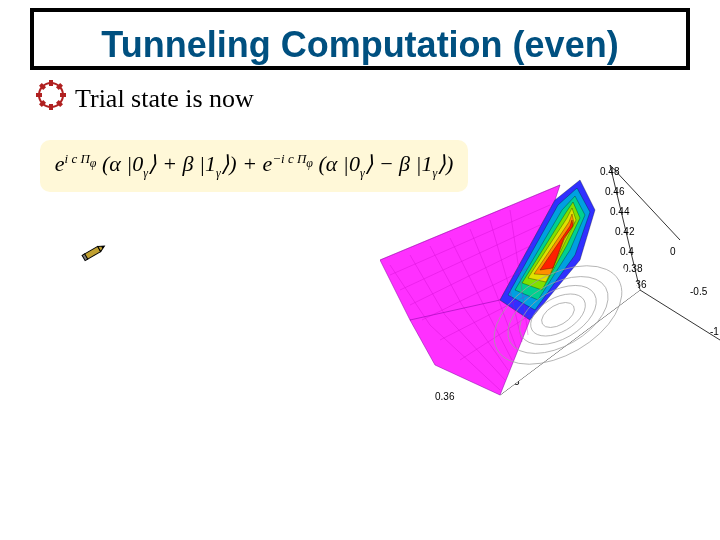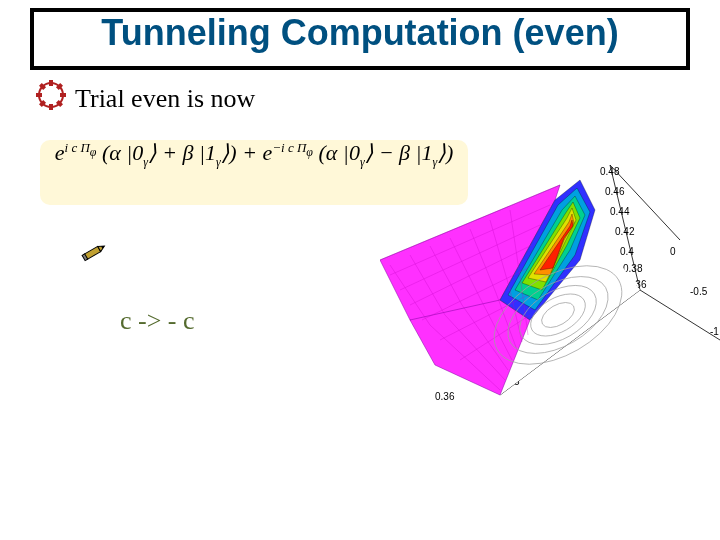--- a/index.html
+++ b/index.html
@@ -1,20 +1,20 @@
 <!DOCTYPE html>
 <html><head>
 <meta charset="utf-8">
 <style>
   html,body{margin:0;padding:0;width:720px;height:540px;background:#fff;font-family:Georgia,'Times New Roman',serif;overflow:hidden}
-  .title-box{position:absolute;left:30px;top:8px;width:660px;height:62px;border:4px solid #000;box-sizing:border-box;display:flex;align-items:flex-start;justify-content:center}
+  .title-box{position:absolute;left:30px;top:8px;width:660px;height:62px;border:4px solid #000;box-sizing:border-box;display:flex;align-items:flex-end;justify-content:center}
   .title-text{font-family:'Arial Narrow','Helvetica Condensed',Impact,sans-serif;font-stretch:condensed;font-size:36px;font-weight:700;color:#005080;letter-spacing:0}
   .bullet-gear{position:absolute;left:36px;top:80px;width:30px;height:30px}
   .line1{position:absolute;left:75px;top:84px;font-size:26px;color:#000}
-  .formula-box{position:absolute;left:40px;top:140px;width:428px;height:65px;background:#fff8d8;border-radius:10px;display:flex;align-items:flex-start;justify-content:center}
+  .formula-box{position:absolute;left:40px;top:140px;width:428px;height:52px;background:#fff8d8;border-radius:10px;display:flex;align-items:center;justify-content:center}
   .formula{font-family:'Times New Roman',serif;font-style:italic;font-size:22px;color:#000;white-space:nowrap}
   .formula sup{font-size:13px}
   .formula sub{font-size:12px}
   .bullet-pencil{position:absolute;left:80px;top:238px;width:28px;height:28px}
   .para{position:absolute;left:120px;top:240px;font-size:26px;color:#556b2f;line-height:1.25}
   .plot{position:absolute;left:380px;top:150px;width:345px;height:260px}
 </style>
 </head>
 <body>
 
@@ -36,41 +36,40 @@
             <rect x="-2" y="9" width="4" height="6"></rect>
         <rect x="-15" y="-2" width="6" height="4"></rect>
             <rect x="9" y="-2" width="6" height="4"></rect>
           </g>
       </g>
       <circle cx="15" cy="15" r="4" fill="#fff"></circle>
     </g>
   </svg>
 </div>
 
-<div class="line1">Trial even is now</div>
+<div class="line1">Trial state is now</div>
 
 <div class="formula-box">
   <span class="formula" id="formula">e<sup>i c Π<sub>φ</sub></sup> (α |0<sub>γ</sub>⟩ + β |1<sub>γ</sub>⟩) + e<sup>−i c Π<sub>φ</sub></sup> (α |0<sub>γ</sub>⟩ − β |1<sub>γ</sub>⟩)</span>
 </div>
 
 <div class="bullet-pencil">
   <svg viewBox="0 0 28 28">
     <g transform="rotate(-30 14 14)">
       <rect x="4" y="11" width="16" height="6" fill="#c0a030" stroke="#000" stroke-width="1"></rect>
       <polygon points="20,11 26,14 20,17" fill="#c0a030" stroke="#000" stroke-width="1"></polygon>
       <polygon points="23,12.5 26,14 23,15.5" fill="#000"></polygon>
       <rect x="2" y="11" width="3" height="6" fill="#808080" stroke="#000" stroke-width="1"></rect>
     </g>
   </svg>
 </div>
 
 <div class="para">
   <br>
   <br>
-  <span>c -&gt; - c</span>
 </div>
 
 <svg class="plot" viewBox="0 0 345 260">
 
   <g font-family="Arial" font-size="10" fill="#000">
     <text x="220" y="25">0.48</text>
     <text x="225" y="45">0.46</text>
     <text x="230" y="65">0.44</text>
     <text x="235" y="85">0.42</text>
     <text x="240" y="105">0.4</text>

